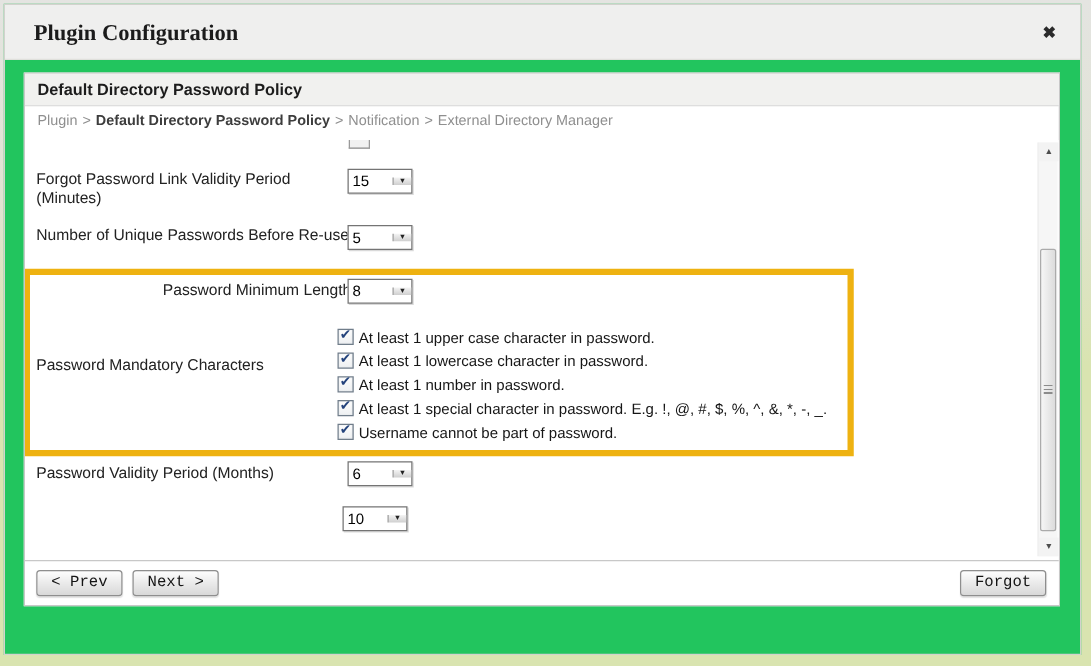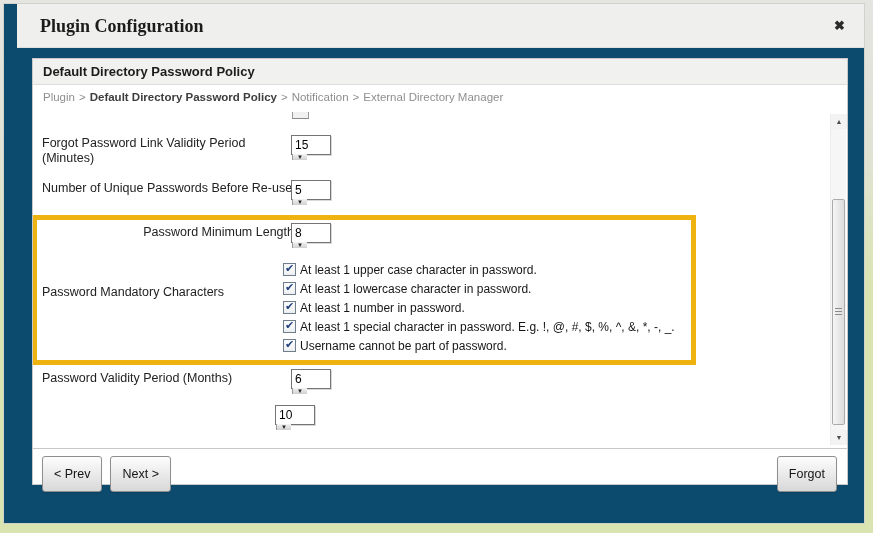--- a/index.html
+++ b/index.html
@@ -4,21 +4,21 @@
 <style>
   * { margin: 0; padding: 0; box-sizing: border-box; }
   html, body { width: 873px; height: 533px; overflow: hidden; }
   body {
     font-family: "Liberation Sans", sans-serif;
     background: linear-gradient(to bottom, #e4e4e1 0%, #e0e3d2 30%, #d9e4b0 55%, #d9e4b0 100%);
     position: relative;
   }
   .dialog {
     position: absolute; left: 3px; top: 3px; width: 862px; height: 521px;
-    background: #0c4a6e; border: 1px solid #d2d2cd; padding-left: 13px;
+    background: #22c55e; border: 1px solid #d2d2cd;
   }
   .dialog-header {
     height: 44px; background: #efefee; border-bottom: 1px solid #e0e0dc;
     position: relative;
   }
   .dialog-title {
     font-family: "Liberation Serif", serif; font-weight: bold; font-size: 18px;
     color: #1b1b1b; line-height: 44px; padding-left: 23px;
   }
   .close-x {
@@ -43,23 +43,23 @@
   .scrollview {
     position: relative; height: 337px; border-bottom: 1px solid #c8c8c8;
     overflow: hidden; background: #fff;
   }
   .field-label {
     position: absolute; left: 9px; width: 252px; font-size: 12.5px; color: #222;
     line-height: 15px;
   }
   
   .xselect {
-    position: absolute; width: 40px; height: 20px; background: #fff;
+    position: absolute; width: 52px; height: 20px; background: #fff;
     border: 1px solid #747474; box-shadow: 1px 1px 0 #d9d9d9; cursor: pointer;
-    display: flex; align-items: flex-start; flex-direction: column;
+    display: flex; align-items: center;
   }
   .xsel-val { flex: 1; font-size: 12px; color: #000; line-height: 18px; padding-left: 3px; }
   .xsel-btn {
     width: 15px; background: linear-gradient(to bottom, #f4f4f4, #cfcfcf);
     border-left: 1px solid #9a9a9a; display: flex; align-items: center; justify-content: center;
     font-size: 6px; color: #222;
   }
   .select-fragment {
     position: absolute; left: 259px; top: 0; width: 17px; height: 7px;
     border-left: 1px solid #9a9a9a; border-right: 1px solid #9a9a9a;
@@ -99,24 +99,24 @@
   .thumb-grip {
     position: absolute; left: 2px; right: 2px; top: 50%; margin-top: -4px;
     height: 8px;
     background: repeating-linear-gradient(to bottom, #8c8c8c 0 1px, transparent 1px 3px);
   }
   .button-bar {
     height: 35px; padding: 7px 10px 0 9px; display: flex; align-items: flex-start;
     background: #fff;
   }
   .btn {
-    height: 36px; padding: 0 11px; font-size: 12.5px; color: #141414;
+    height: 21px; padding: 0 11px; font-size: 12.5px; color: #141414;
     background: linear-gradient(to bottom, #fdfdfd, #d8d8d8);
     border: 1px solid #8e8e8e; border-radius: 3px; cursor: pointer;
-    font-family: Liberation Sans, sans-serif; line-height: 19px;
+    font-family: Liberation Mono, monospace; line-height: 19px;
     box-shadow: 0 1px 1px rgba(0,0,0,0.12);
   }
   .btn + .btn { margin-left: 8px; }
   .btn.submit { margin-left: auto; }
 </style>
 </head>
 <body>
 
 <div class="dialog">
 
@@ -197,21 +197,21 @@
       </div>
 
       <div class="field-label" style="top:259px;">Password Validity Period (Months)</div>
       <div class="xselect" style="left:258px; top:257px;">
         <span class="xsel-val">6</span>
         <span class="xsel-btn">
             <span>▼</span>
           </span>
       </div>
 
-      <div class="xselect" style="left:242px; top:293px;">
+      <div class="xselect" style="left:254px; top:293px;">
         <span class="xsel-val">10</span>
         <span class="xsel-btn">
             <span>▼</span>
           </span>
       </div>
 
       <div class="scrollbar">
         <div class="scroll-btn up">
             <span>▲</span>
           </div>

